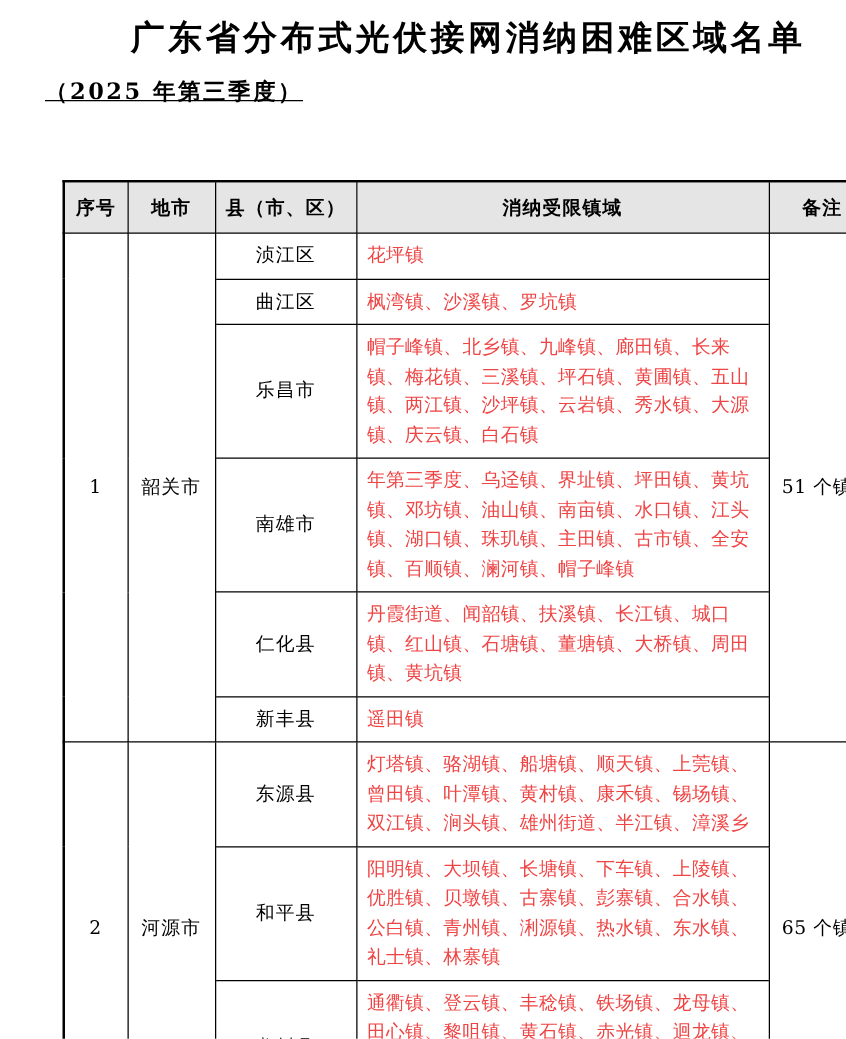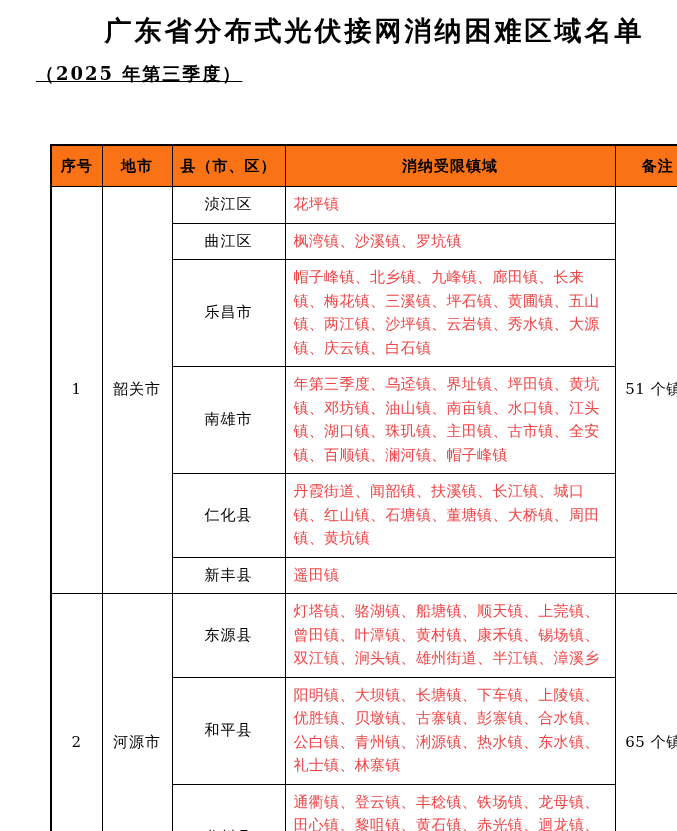--- a/index.html
+++ b/index.html
@@ -44,21 +44,21 @@
     border: 2px solid #000000;
   }
   .region-table th,
   .region-table td {
     border: 1px solid #000000;
     font-size: 15px;
     overflow: hidden;
     vertical-align: middle;
   }
   .region-table th {
-    background: #f97316;
+    background: #e5e5e5;
     font-weight: bold;
     height: 38px;
     letter-spacing: 1px;
     text-align: center;
   }
   .region-table td {
     padding: 6px 0;
     line-height: 23.5px;
     background: #ffffff;
   }

